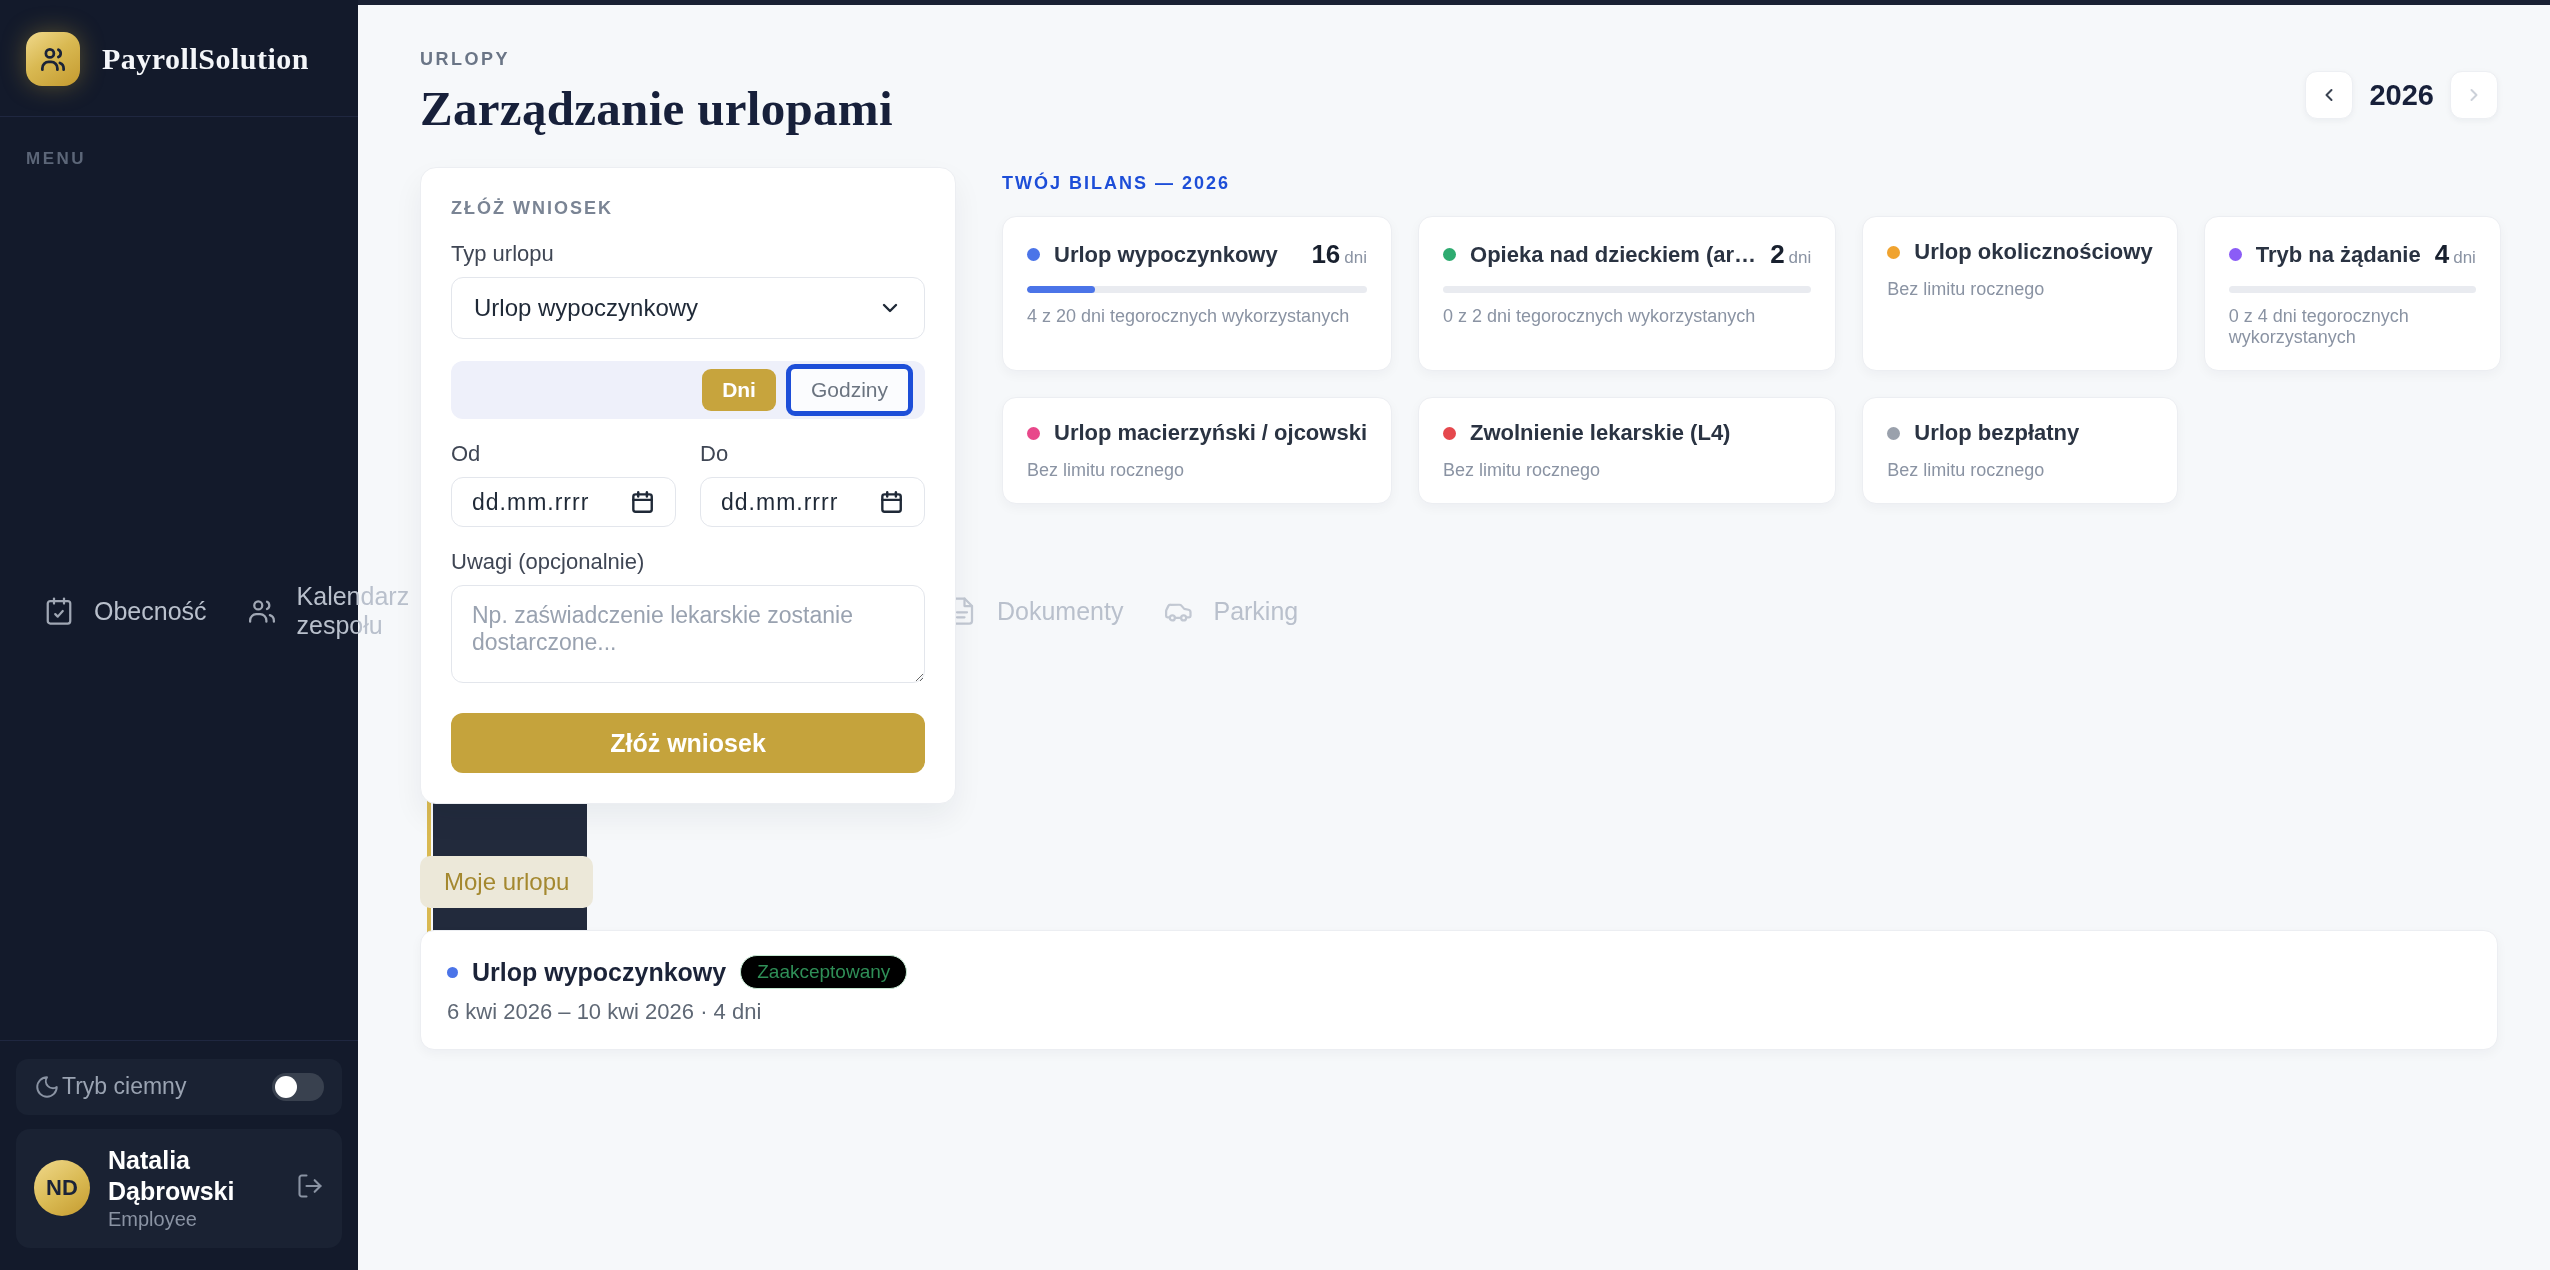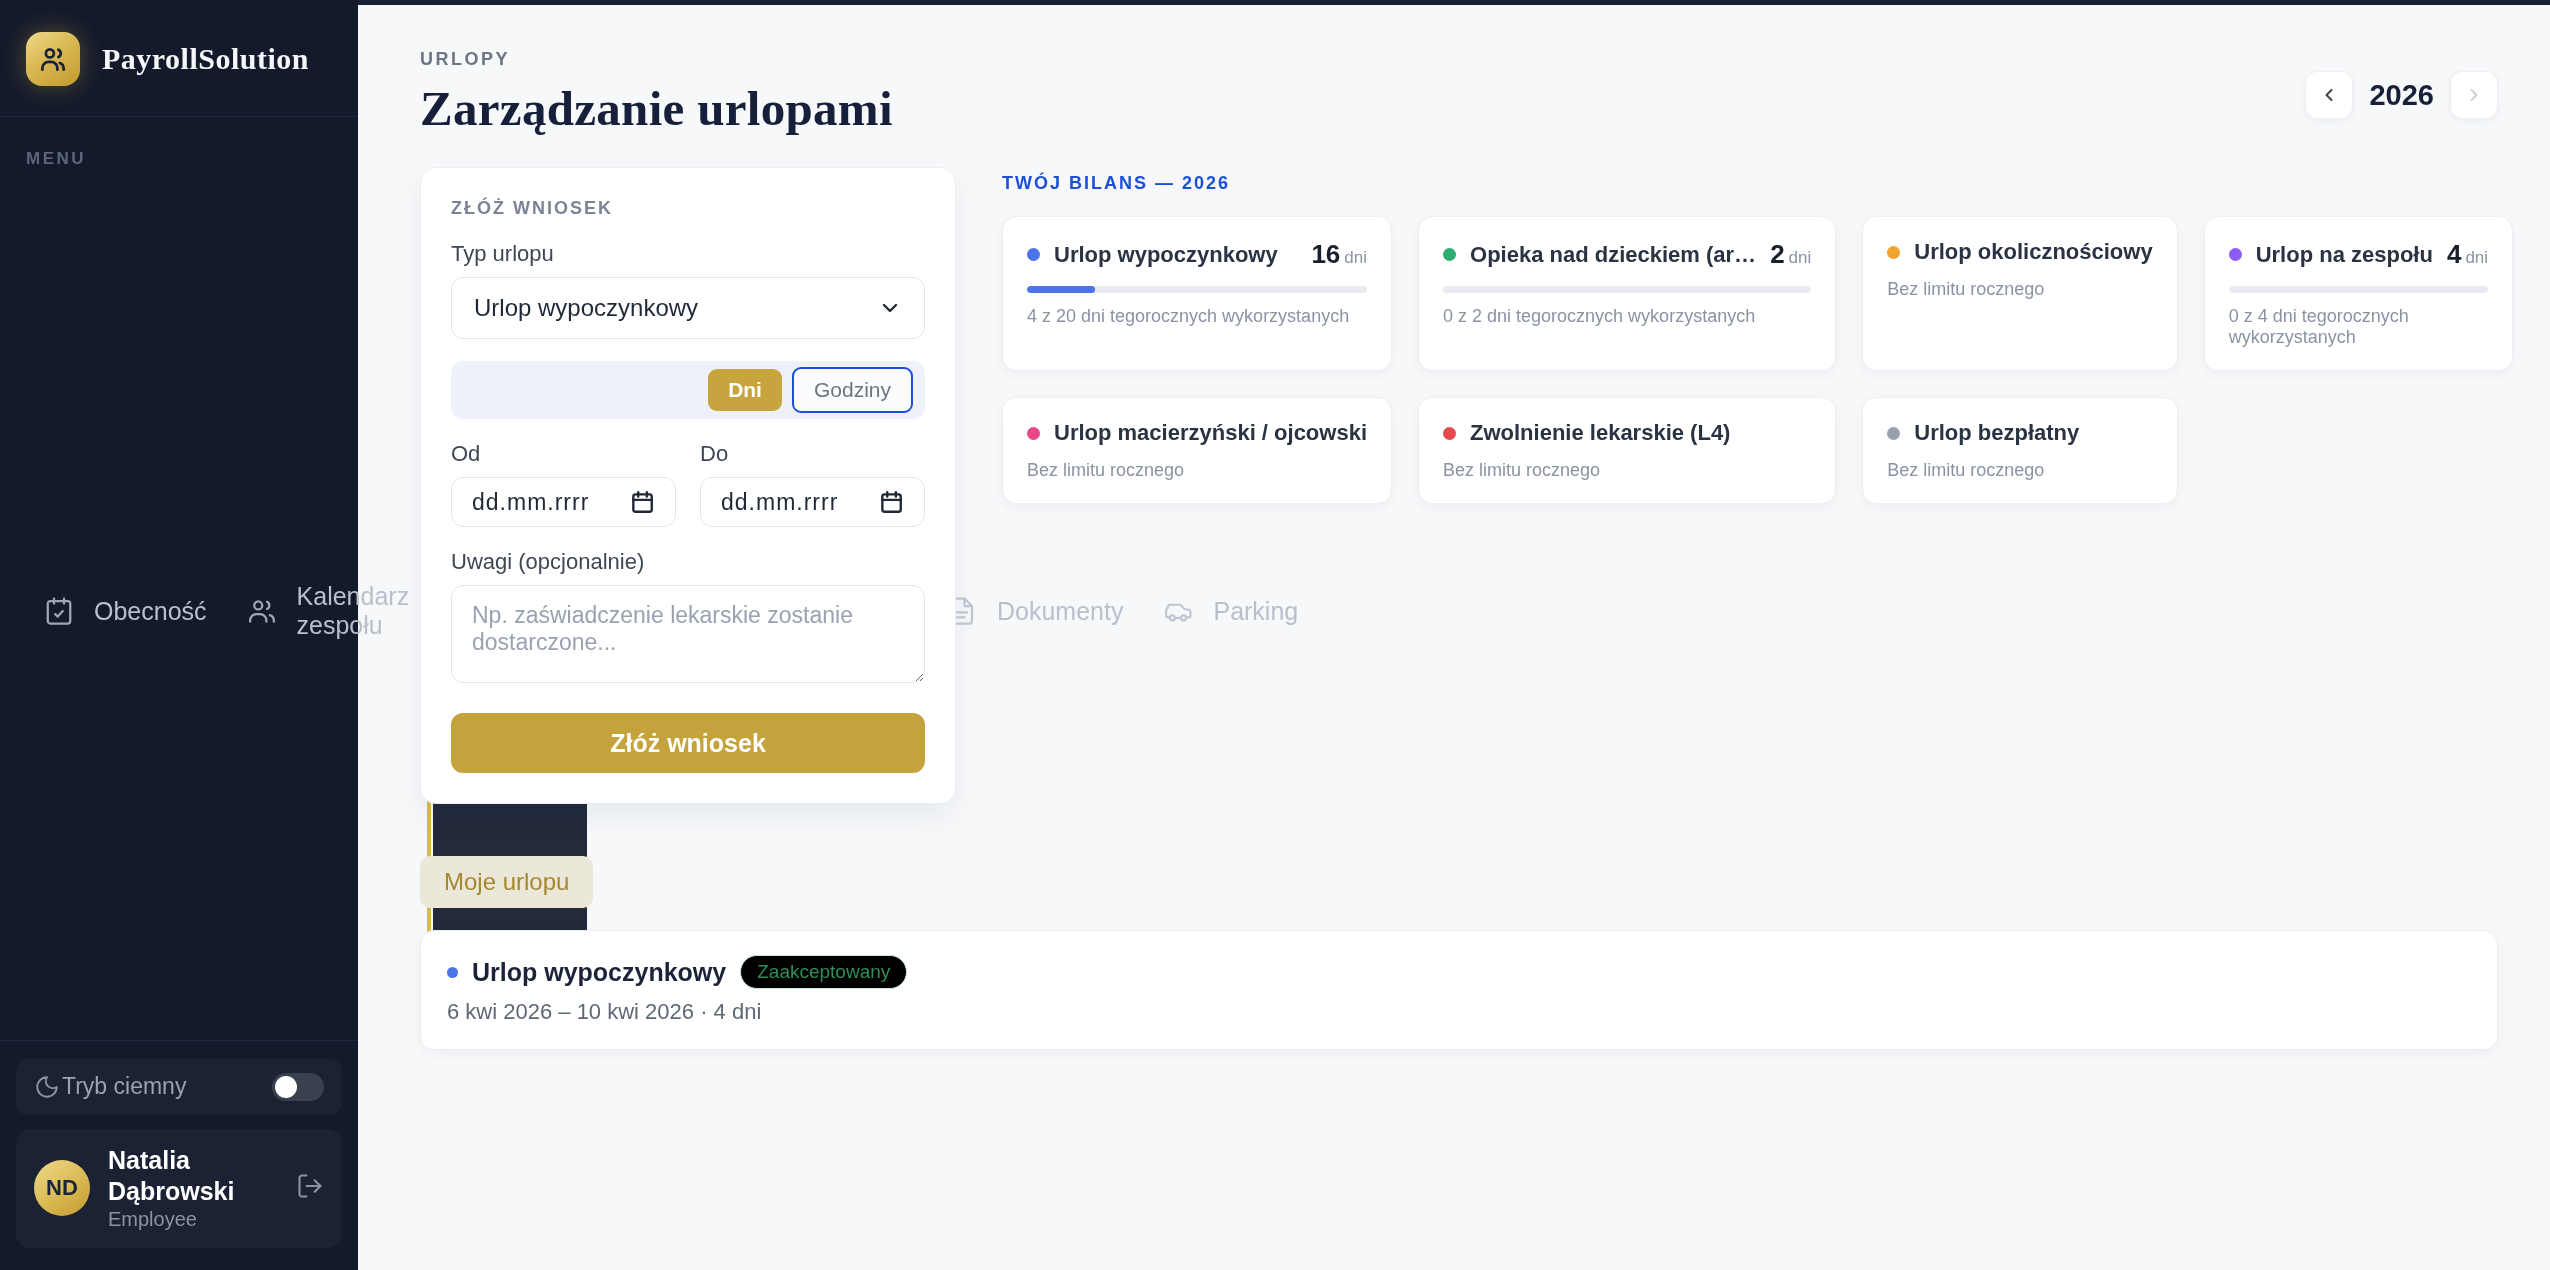--- a/index.html
+++ b/index.html
@@ -62,21 +62,21 @@
   .section-label { font-size:18px; font-weight:700; letter-spacing:2px; color:#7a8494; }
   .field-label { font-size:22px; color:#3f4654; margin-top:22px; }
   .select { margin-top:10px; height:62px; border:1px solid #e3e6ec; border-radius:12px; display:flex; align-items:center;
             padding:0 22px; font-size:24px; color:#1f2937; cursor:pointer; background:#fff; }
   .select .grow { flex:1; }
   .select svg { width:24px; height:24px; color:#1f2937; }
   .unit-row { margin-top:22px; height:58px; background:#eef0fa; border-radius:12px; display:flex; align-items:center;
               justify-content:flex-end; gap:10px; padding:0 12px; }
   .pill { border-radius:9px; font-size:21px; padding:9px 20px; cursor:pointer; }
   .pill.active { background:#c7a43d; color:#ffffff; font-weight:700; }
-  .pill.inactive { background:#fbfcfe; color:#6b7480; border:2px solid #1d4ed8; }
+  .pill.inactive { background:#fbfcfe; color:#6b7480; border:5px solid #1d4ed8; }
   .dates-grid { display:grid; grid-template-columns:1fr 1fr; column-gap:24px; }
   .date-input { margin-top:10px; height:50px; border:1px solid #e3e6ec; border-radius:12px; display:flex; align-items:center;
                 padding:0 20px; font-size:23px; color:#1f2937; letter-spacing:1px; cursor:text; background:#fff; }
   .date-input .grow { flex:1; }
   .date-input svg { width:26px; height:26px; color:#1f2937; }
   textarea.notes { margin-top:10px; width:100%; height:98px; border:1px solid #e3e6ec; border-radius:12px;
                    padding:16px 20px; font-family:"Liberation Sans", sans-serif; font-size:23px; color:#1f2937;
                    resize:vertical; outline:none; }
   textarea.notes::placeholder { color:#99a2b0; }
   .submit-btn { margin-top:26px; width:100%; height:60px; border:none; border-radius:12px; background:#c5a33c;
@@ -330,21 +330,21 @@
             <div class="bal-head">
               <span class="dot" style="background-color: rgb(240, 163, 47);"></span>
               <span class="bal-name">Urlop okolicznościowy</span>
             </div>
             <div class="bal-caption no-bar">Bez limitu rocznego</div>
           </div>
 
           <div class="bal-card">
             <div class="bal-head">
               <span class="dot" style="background-color: rgb(139, 92, 246);"></span>
-              <span class="bal-name">Urlop na zespołu</span>
+              <span class="bal-name">Tryb na żądanie</span>
               <span class="bal-value"><b>4</b><span class="bal-unit">dni</span></span>
             </div>
             <div class="progress">
                 <div class="fill" style="width: 0%; background-color: rgb(139, 92, 246);"></div>
               </div>
             <div class="bal-caption">0 z 4 dni tegorocznych wykorzystanych</div>
           </div>
 
           <div class="bal-card">
             <div class="bal-head">

